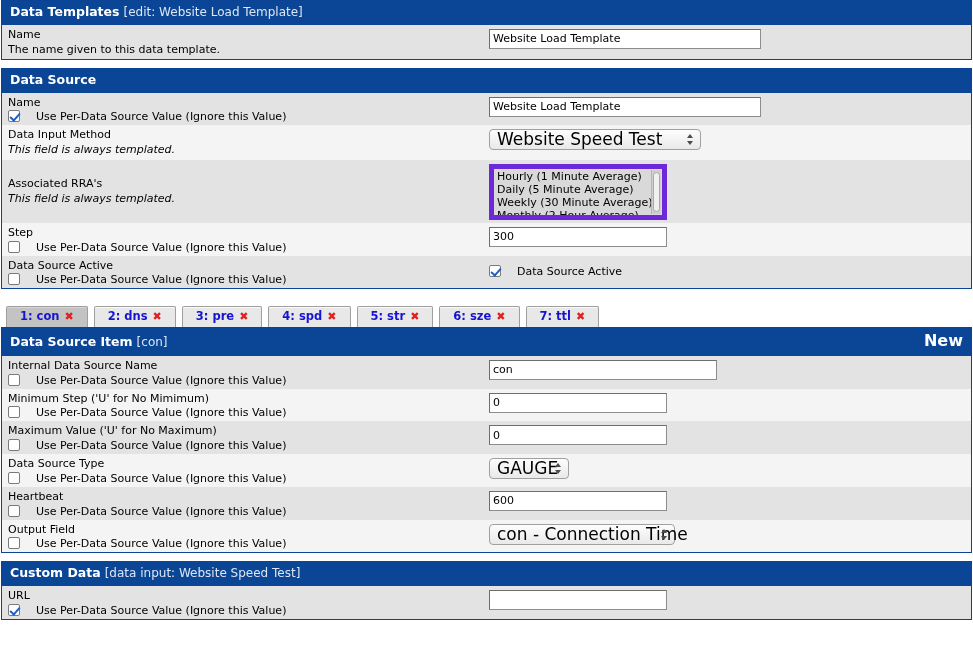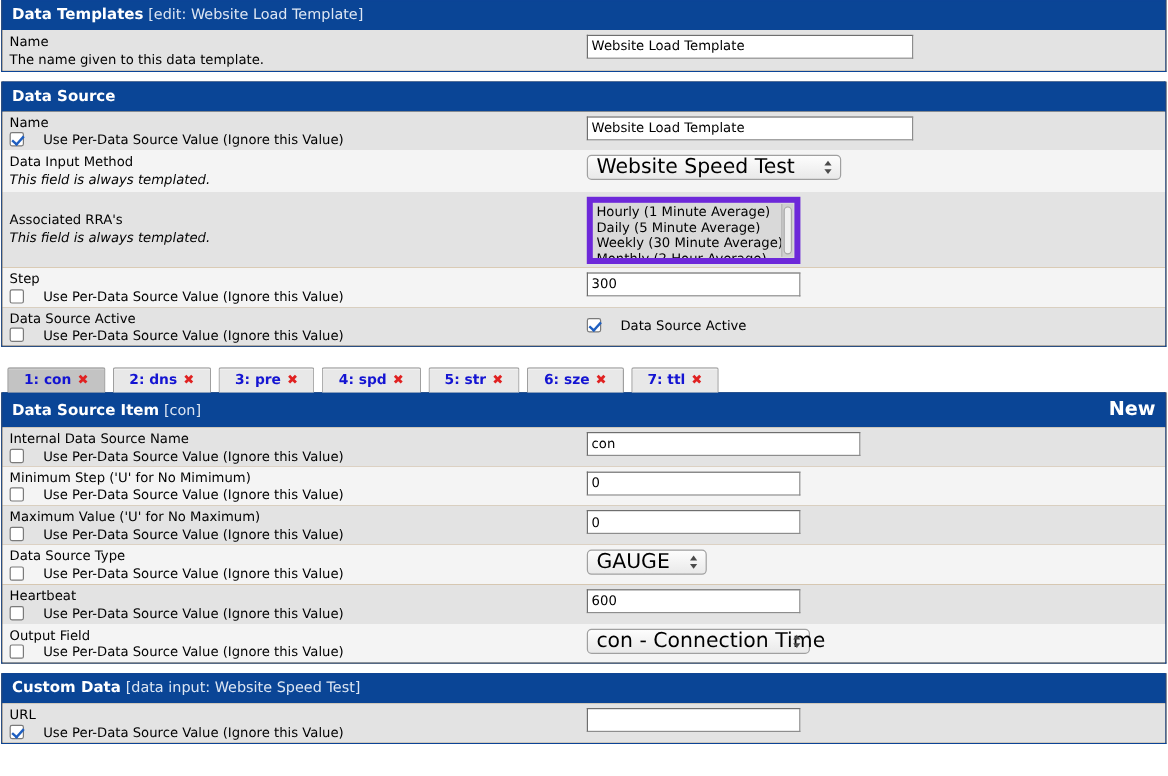--- a/index.html
+++ b/index.html
@@ -188,21 +188,21 @@
     display: block;
     width: 0;
     height: 0;
     border-left: 3.5px solid transparent;
     border-right: 3.5px solid transparent;
   }
   .sel .arrows i.up   { border-bottom: 4px solid #4a4a4a; }
   .sel .arrows i.down { border-top: 4px solid #4a4a4a; }
 
   .sel.w-input { width: 212px; }
-  .sel.w-type  { width: 100px; }
+  .sel.w-type  { width: 80px; }
   .sel.w-out   { width: 186px; }
 
   
   .listbox {
     width: 178px;
     height: 56px;
     border: 5px solid #6d28d9;
     background: #d9d9d9;
     box-sizing: border-box;
     position: relative;

